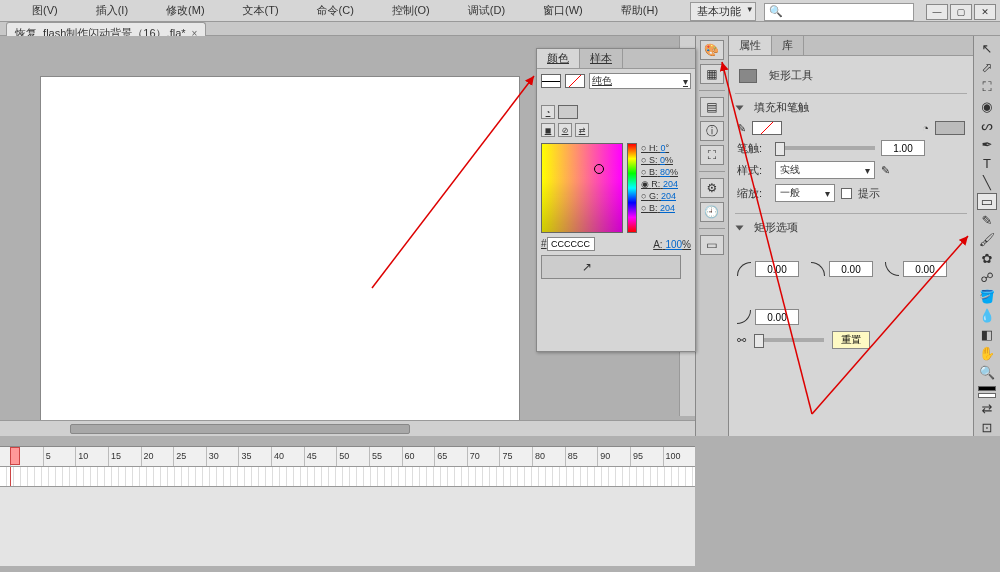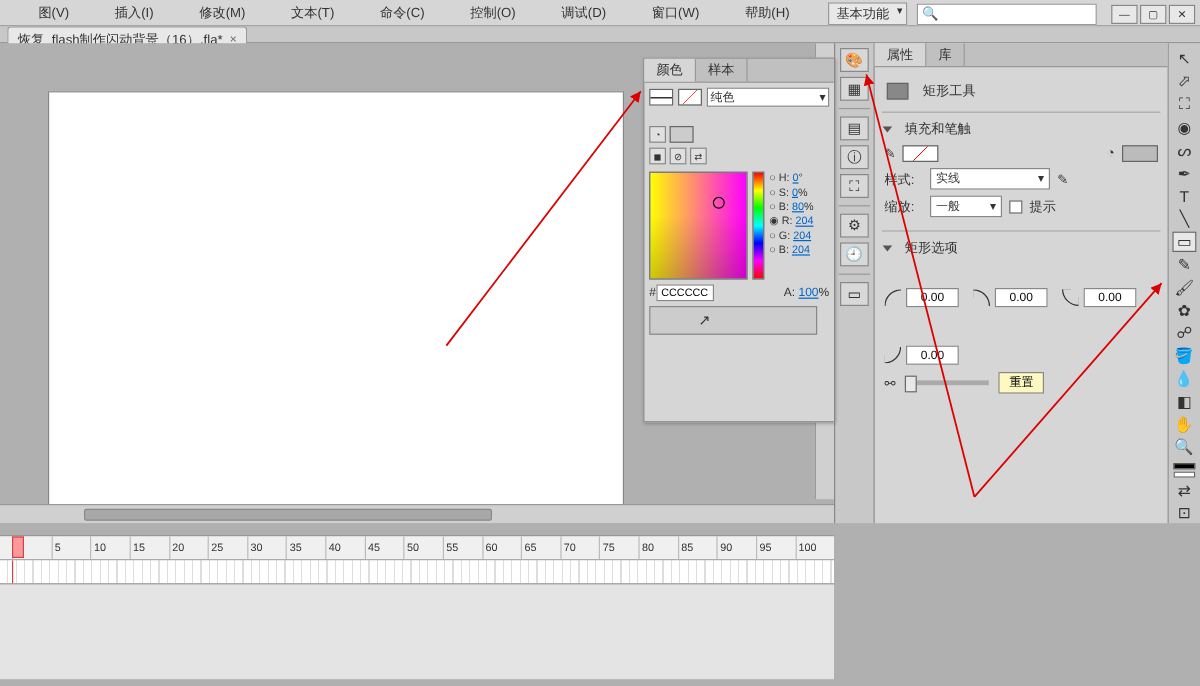--- a/index.html
+++ b/index.html
@@ -14,21 +14,21 @@
 .winbtn { width: 22px; height: 16px; border: 1px solid #888; background: #e8e8e8; font-size: 9px; display: flex; align-items: center; justify-content: center; }
 .tabbar { background: #c8c8c8; height: 14px; display: flex; align-items: flex-start; padding-left: 6px; border-bottom: 1px solid #999; }
 .filetab { background: #e8e8e8; border: 1px solid #999; border-bottom: none; padding: 3px 8px; font-size: 11px; border-radius: 3px 3px 0 0; display: flex; align-items: center; gap: 6px; }
 .filetab .x { font-size: 10px; color: #666; }
 .main { display: flex; height: 400px; }
 .stage-area { width: 695px; background: #b0b0b0; position: relative; overflow: hidden; }
 .stage { position: absolute; left: 40px; top: 40px; width: 480px; height: 345px; background: #fff; border: 1px solid #888; }
 .hscroll { position: absolute; left: 0; bottom: 0; width: 695px; height: 16px; background: #d0d0d0; border-top: 1px solid #999; display: flex; align-items: center; }
 .hscroll .thumb { margin-left: 70px; width: 340px; height: 10px; background: #a8a8a8; border: 1px solid #888; border-radius: 2px; }
 .vscroll { position: absolute; right: 0; top: 0; width: 16px; height: 380px; background: #d0d0d0; border-left: 1px solid #999; }
-.color-panel { position: absolute; left: 536px; top: 48px; width: 160px; height: 304px; background: #d6d6d6; border: 1px solid #888; box-shadow: 1px 1px 3px rgba(0,0,0,0.3); }
+.color-panel { position: absolute; left: 536px; top: 48px; width: 160px; height: 304px; background: #d6d6d6; border: 1px solid #888; box-shadow: 1px 1px 3px rgba(0,0,0,0.3); text-decoration: underline; }
 .panel-tabs { display: flex; background: #c0c0c0; border-bottom: 1px solid #999; height: 20px; }
 .panel-tab { padding: 2px 10px; font-size: 11px; border-right: 1px solid #999; }
 .panel-tab.active { background: #d6d6d6; }
 .panel-body { padding: 4px; }
 .color-row1 { display: flex; gap: 4px; align-items: center; margin-bottom: 16px; }
 .swatch { width: 20px; height: 14px; border: 1px solid #666; }
 .swatch.stroke { background: #fff; position: relative; }
 .swatch.stroke::after { content: ""; position: absolute; left: 0; right: 0; top: 50%; border-top: 1px solid #000; }
 .swatch.fill { background: linear-gradient(135deg, #fff 48%, #f00 50%, #fff 52%); }
 .fill-select { flex: 1; height: 16px; border: 1px solid #888; background: #fff; font-size: 10px; padding: 0 2px; display: flex; align-items: center; justify-content: space-between; }
@@ -155,20 +155,25 @@
           <div class="tri open"></div>
           <span>填充和笔触</span>
         </div>
         <div class="prop-row">
           <span>✎</span>
           <div class="sw2 red"></div>
           <span style="margin-left:auto">◔</span>
           <div class="sw2" style="background:#bbb"></div>
         </div>
         <div class="prop-row">
+          <span class="lbl">笔触:</span>
+          <div class="slider"></div>
+          <input class="num-in" value="1.00" style="">
+        </div>
+        <div class="prop-row">
           <span class="lbl">样式:</span>
           <div class="dd" style="width:100px">
               <span>实线</span>
               <span>▾</span>
             </div>
           <span>✎</span>
         </div>
         <div class="prop-row">
           <span class="lbl">缩放:</span>
           <div class="dd" style="width:60px">

